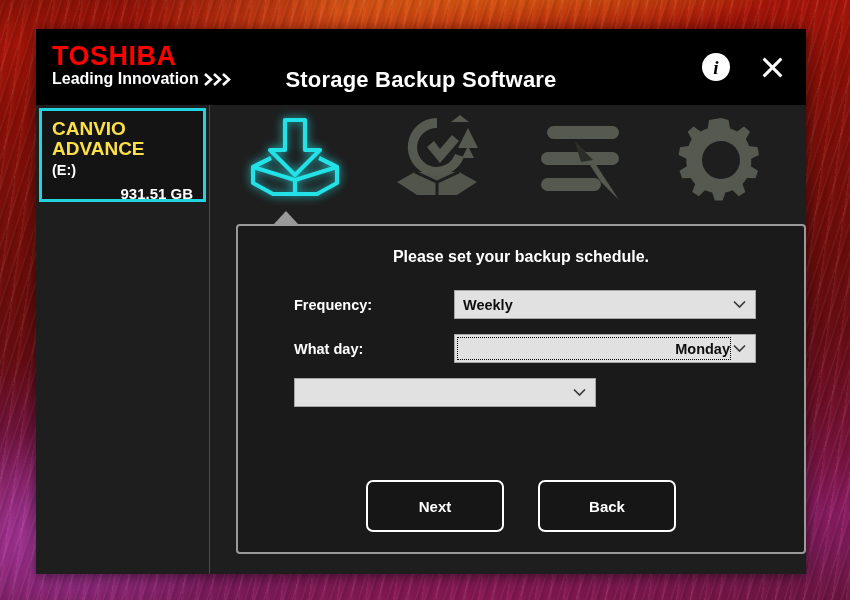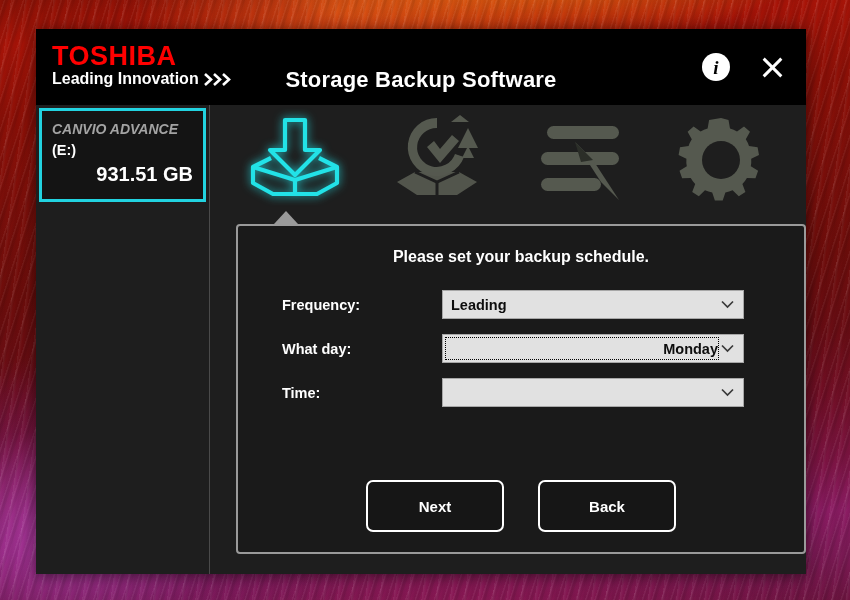--- a/index.html
+++ b/index.html
@@ -166,35 +166,34 @@
   #device-card {
     margin: 0 3px 0 0;
     border: 3px solid #22d3e0;
     background: #141414;
     padding: 8px 10px 10px 10px;
     box-sizing: border-box;
     height: 94px;
     cursor: pointer;
   }
   #device-name {
-    color: #a3a3a3;
-    font-size: 14px;
+    color: #fde047;
+    font-size: 19px;
     font-weight: bold;
     line-height: 20px;
-    font-style: italic;
   }
   #device-letter {
     color: #ffffff;
     font-size: 14.5px;
     font-weight: bold;
     line-height: 22px;
   }
   #device-capacity {
     color: #ffffff;
-    font-size: 20px;
+    font-size: 15px;
     font-weight: bold;
     text-align: right;
     line-height: 22px;
     margin-top: 2px;
   }
 
   #main-area {
     flex: 1 1 auto;
     position: relative;
     background: #1e1e1e;
@@ -242,21 +241,21 @@
   #panel-heading {
     text-align: center;
     color: #ffffff;
     font-size: 16px;
     font-weight: bold;
     margin-bottom: 24px;
   }
   .form-row {
     display: flex;
     align-items: center;
-    margin: 0 0 15px 0;
+    margin: 0 0 15px 12px;
     padding-left: 44px;
   }
   .form-label {
     color: #ffffff;
     font-size: 14.5px;
     font-weight: bold;
     width: 160px;
     flex: 0 0 160px;
   }
   .select-box {
@@ -428,21 +427,21 @@
         <div id="tab-pointer"></div>
 
         <div id="schedule-panel">
 
           <div id="panel-heading">Please set your backup schedule.</div>
 
           <div class="form-row">
             <div class="form-label">Frequency:</div>
             <div class="select-box">
               <div class="select-inner">
-                <span class="select-value">Leading</span>
+                <span class="select-value">Weekly</span>
               </div>
               <span class="select-arrow">
                 <svg width="13" height="9" viewBox="0 0 13 9">
                     <path d="M1 1.5 L6.5 7 L12 1.5" fill="none" stroke="#3a3a3a" stroke-width="1.7"></path>
                   </svg>
               </span>
             </div>
           </div>
 
           <div class="form-row">
@@ -453,21 +452,20 @@
               </div>
               <span class="select-arrow">
                 <svg width="13" height="9" viewBox="0 0 13 9">
                     <path d="M1 1.5 L6.5 7 L12 1.5" fill="none" stroke="#3a3a3a" stroke-width="1.7"></path>
                   </svg>
               </span>
             </div>
           </div>
 
           <div class="form-row">
-            <div class="form-label">Time:</div>
             <div class="select-box">
               <span class="select-arrow">
                 <svg width="13" height="9" viewBox="0 0 13 9">
                     <path d="M1 1.5 L6.5 7 L12 1.5" fill="none" stroke="#3a3a3a" stroke-width="1.7"></path>
                   </svg>
               </span>
             </div>
           </div>
 
           <div id="panel-buttons">

